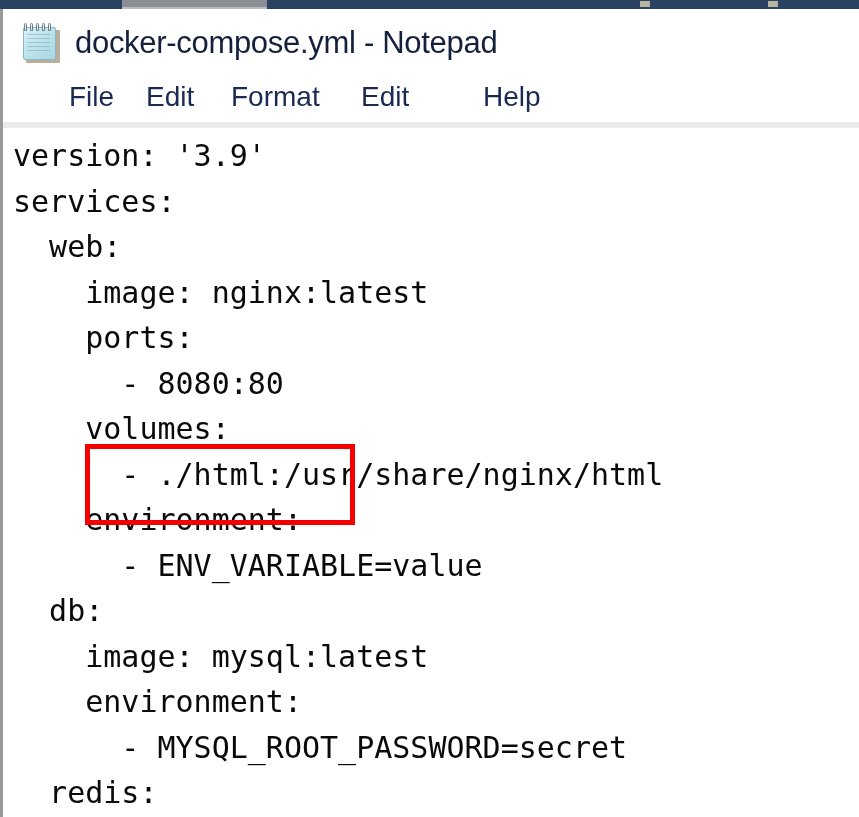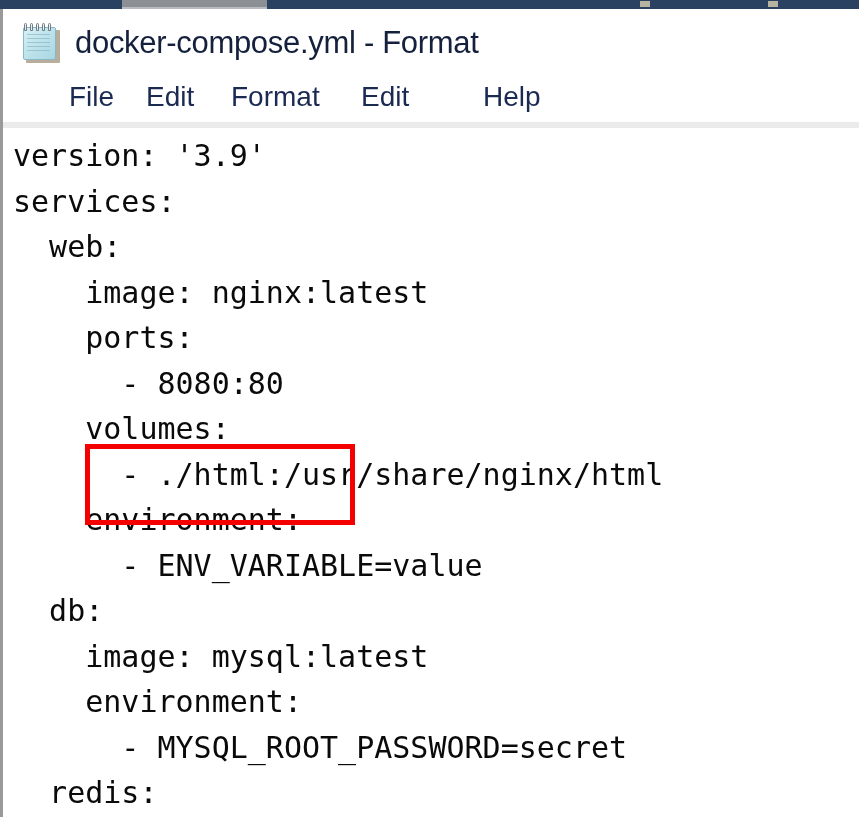--- a/index.html
+++ b/index.html
@@ -212,21 +212,21 @@
         <div class="page"></div>
         <div class="lines"></div>
         <div class="spiral">
           <i style="left:0px"></i>
             <i style="left:6px"></i>
             <i style="left:12px"></i>
             <i style="left:18px"></i>
             <i style="left:24px"></i>
         </div>
       </div>
-      <div class="window-title">docker-compose.yml - Format</div>
+      <div class="window-title">docker-compose.yml - Notepad</div>
     </div>
 
     <div class="menubar">
       <div class="menu-item mi0">File</div>
       <div class="menu-item mi1">Edit</div>
       <div class="menu-item mi2">Format</div>
       <div class="menu-item mi3">Edit</div>
       <div class="menu-item mi4">Help</div>
     </div>
     <div class="menu-rule"></div>

